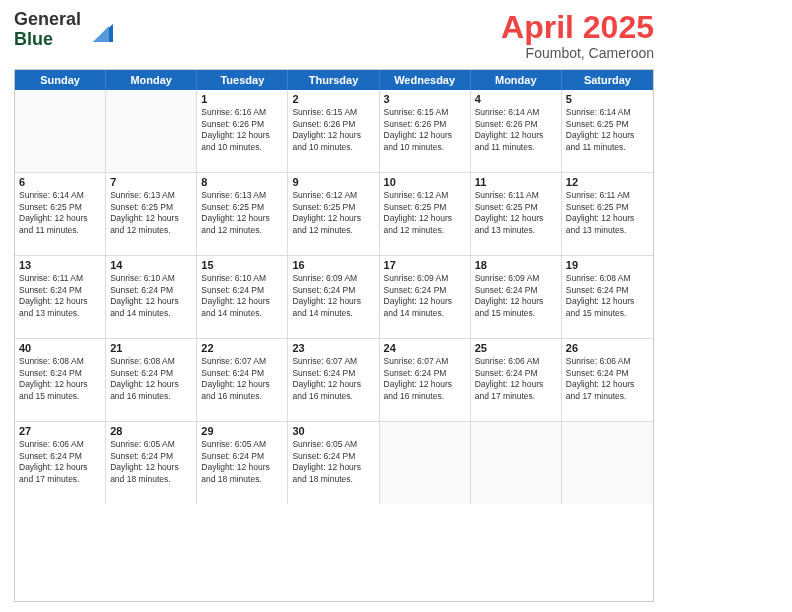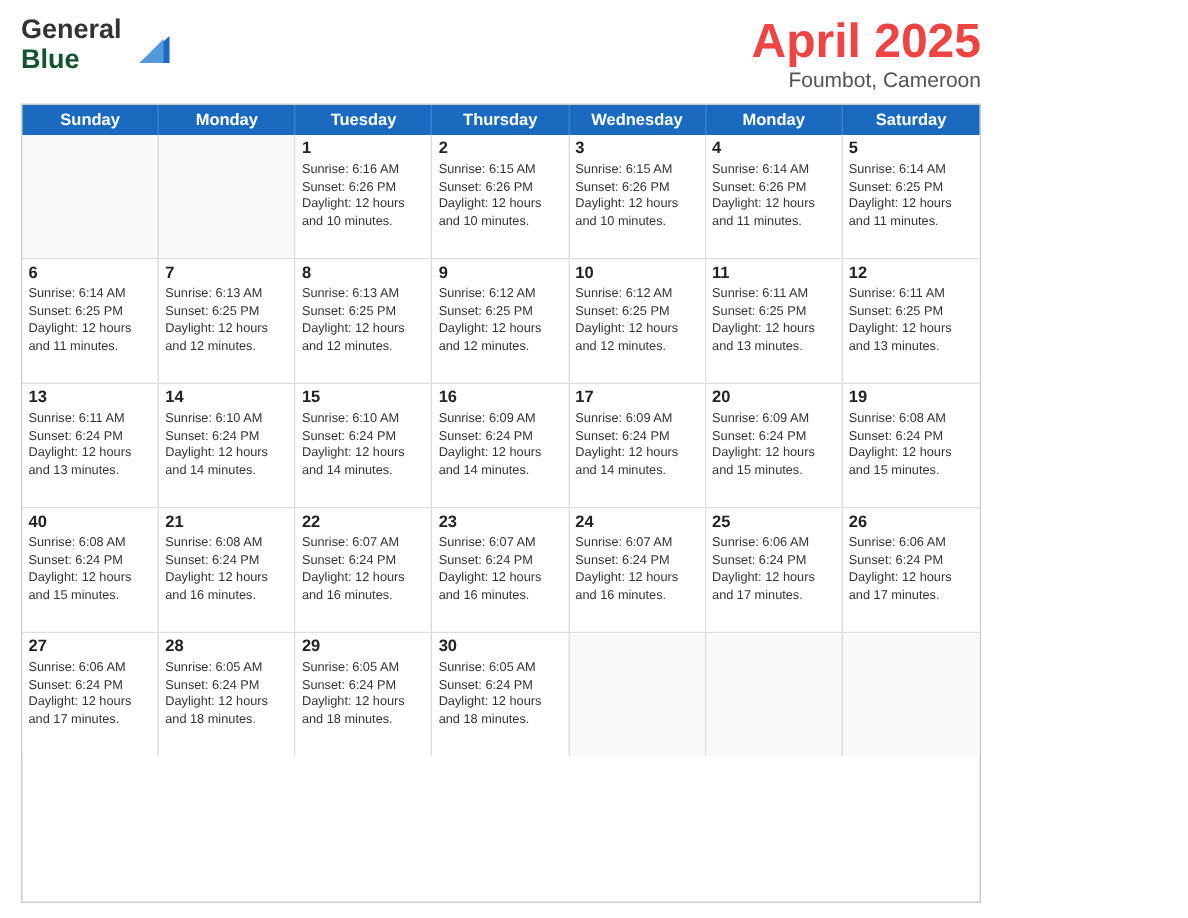--- a/index.html
+++ b/index.html
@@ -264,21 +264,21 @@
             <span class="cell-line">and 14 minutes.</span>
           </div>
           <div class="cal-cell">
             <span class="day-num">17</span>
             <span class="cell-line">Sunrise: 6:09 AM</span>
             <span class="cell-line">Sunset: 6:24 PM</span>
             <span class="cell-line">Daylight: 12 hours</span>
             <span class="cell-line">and 14 minutes.</span>
           </div>
           <div class="cal-cell">
-            <span class="day-num">20</span>
+            <span class="day-num">18</span>
             <span class="cell-line">Sunrise: 6:09 AM</span>
             <span class="cell-line">Sunset: 6:24 PM</span>
             <span class="cell-line">Daylight: 12 hours</span>
             <span class="cell-line">and 15 minutes.</span>
           </div>
           <div class="cal-cell">
             <span class="day-num">19</span>
             <span class="cell-line">Sunrise: 6:08 AM</span>
             <span class="cell-line">Sunset: 6:24 PM</span>
             <span class="cell-line">Daylight: 12 hours</span>

